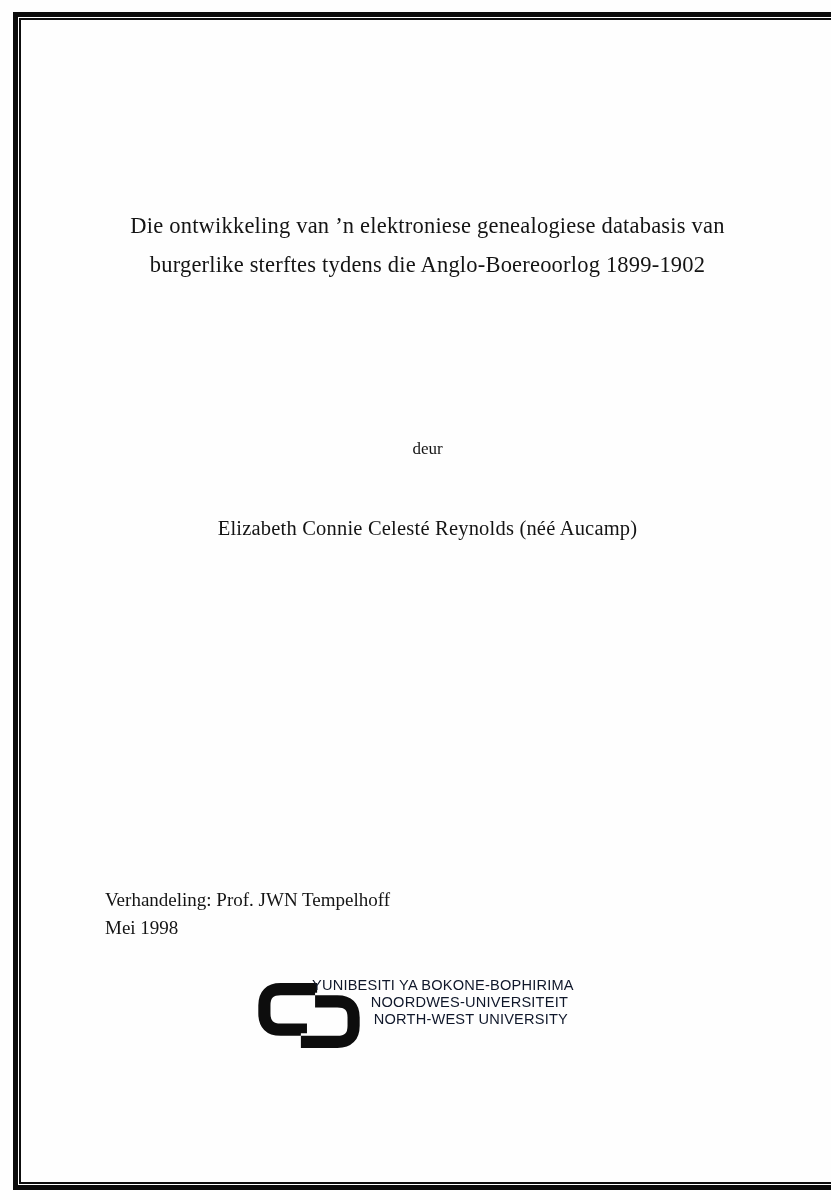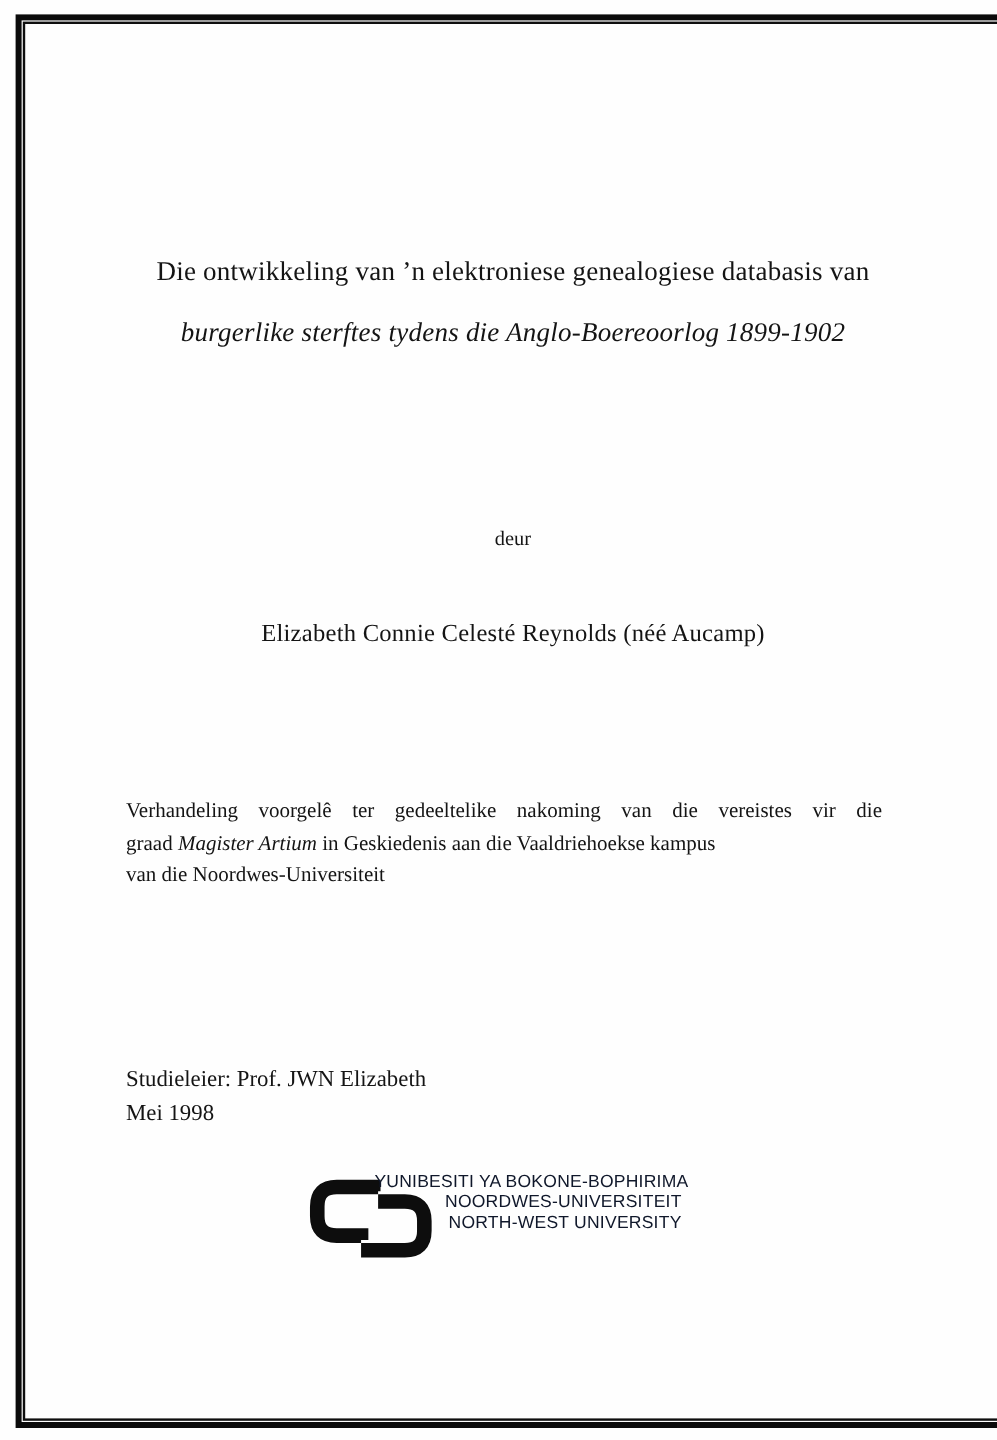--- a/index.html
+++ b/index.html
@@ -32,21 +32,21 @@
   .title-block {
     position: absolute;
     top: 212px;
     left: 40px;
     right: 40px;
     text-align: center;
     font-size: 22.5px;
     line-height: 27px;
     letter-spacing: 0.2px;
   }
-  .title-line2 { margin-top: 24px; font-style: italic; }
+  .title-line2 { margin-top: 12px; }
 
   .byline {
     position: absolute;
     top: 439px;
     left: 0; right: 0;
     text-align: center;
     font-size: 17px;
   }
 
   .author {
@@ -121,28 +121,23 @@
 
   <div class="title-block">
     <div class="title-line1">Die ontwikkeling van ’n elektroniese genealogiese databasis van</div>
     <div class="title-line2">burgerlike sterftes tydens die Anglo-Boereoorlog 1899-1902</div>
   </div>
 
   <div class="byline">deur</div>
 
   <div class="author">Elizabeth Connie Celesté Reynolds (néé Aucamp)</div>
 
-  <div class="submission">
-    <div class="justified">Verhandeling voorgelê ter gedeeltelike nakoming van die vereistes vir die</div>
-    <div><span>graad </span><span class="italic">Magister Artium</span><span> in Geskiedenis aan die Vaaldriehoekse kampus</span></div>
-    <div>van die Noordwes-Universiteit</div>
-  </div>
 
   <div class="supervisor-block">
-    <div>Studieleier: Prof. JWN Elizabeth</div>
+    <div>Verhandeling: Prof. JWN Tempelhoff</div>
     <div>Mei 1998</div>
   </div>
 
   <div class="logo-block">
     <svg class="logo-mark" viewBox="0 0 104 72" xmlns="http://www.w3.org/2000/svg" aria-hidden="true">
 
       <path d="M 60 10 L 24 10 Q 8 10 8 26 L 8 34 Q 8 50 24 50 L 50 50" fill="none" stroke="#0d0d0d" stroke-width="12" stroke-linejoin="round" stroke-linecap="butt"></path>
 
       <path d="M 44 62 L 80 62 Q 96 62 96 46 L 96 38 Q 96 22 80 22 L 58 22" fill="none" stroke="#fefefe" stroke-width="17" stroke-linejoin="round" stroke-linecap="butt"></path>
 

